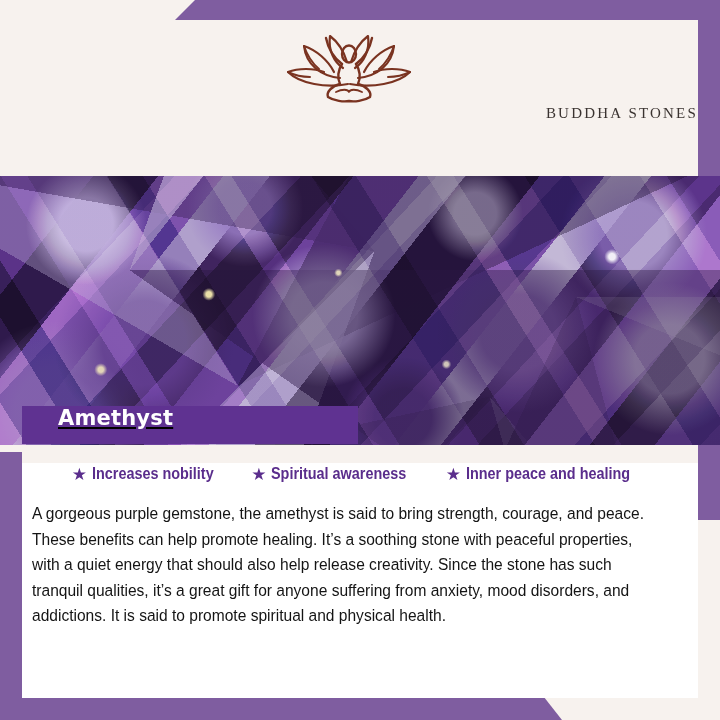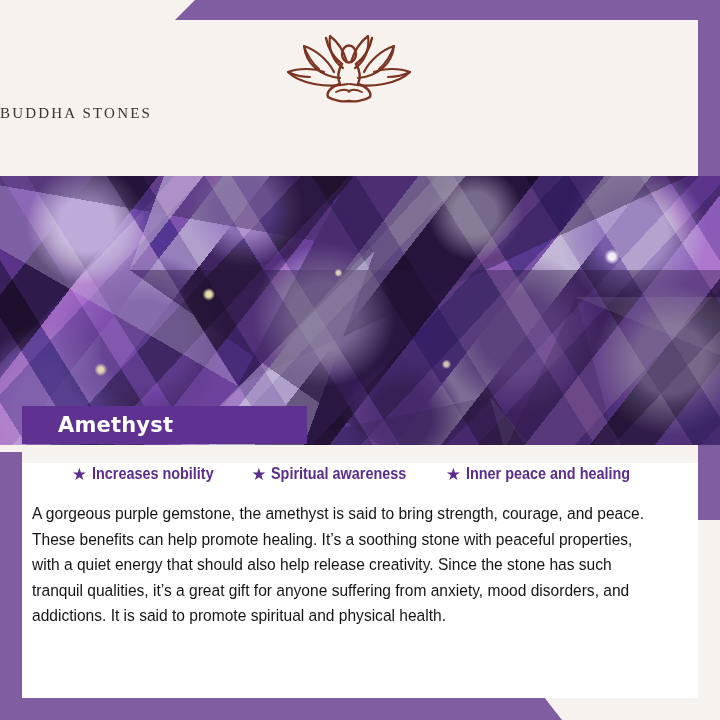--- a/index.html
+++ b/index.html
@@ -40,21 +40,21 @@
     position:absolute; top:20px; left:0; width:698px; height:156px;
     background:#f7f2ee;
   }
   #brand-logo{
     position:absolute; top:8px; left:50%; transform:translateX(-50%);
     width:170px; height:76px;
   }
   #brand-logo svg{ display:block; width:100%; height:100%; }
   #brand-name{
     position:absolute; top:85px; left:0; width:100%;
-    text-align:left;
+    text-align:right;
     font-family:"Liberation Serif", serif;
     font-size:15px; letter-spacing:2.2px; color:#3a3330; font-weight:400;
   }
   #title-banner{
     position:absolute; left:151px; top:114px;
     width:414px; height:48px;
     background:#fbf7f4;
     display:flex; align-items:center; justify-content:center;
   }
   #page-title{
@@ -129,23 +129,23 @@
       radial-gradient(circle at 29% 44%, rgba(255,244,180,.9) 0 .5%, rgba(0,0,0,0) 1.2%),
       radial-gradient(circle at 47% 36%, rgba(255,248,200,.8) 0 .4%, rgba(0,0,0,0) 1%),
       radial-gradient(circle at 62% 70%, rgba(255,250,210,.75) 0 .4%, rgba(0,0,0,0) 1%),
       radial-gradient(circle at 85% 30%, rgba(255,255,255,.9) 0 .5%, rgba(0,0,0,0) 1.2%),
       radial-gradient(circle at 14% 72%, rgba(255,246,190,.8) 0 .4%, rgba(0,0,0,0) 1%);
   }
 
   
   #stone-name-bar{
     position:absolute; left:22px; top:406px;
-    width:285px; height:38px;
+    width:336px; height:38px;
     background:#5f3291;
-    display:flex; align-items:center;
+    display:flex; text-decoration:underline;
   }
   #stone-name{
     color:#ffffff; font-size:21px; font-weight:700;
     margin-left:36px;
     font-family:"DejaVu Sans", sans-serif;
     letter-spacing:.2px;
   }
 
   
   #content-card{

